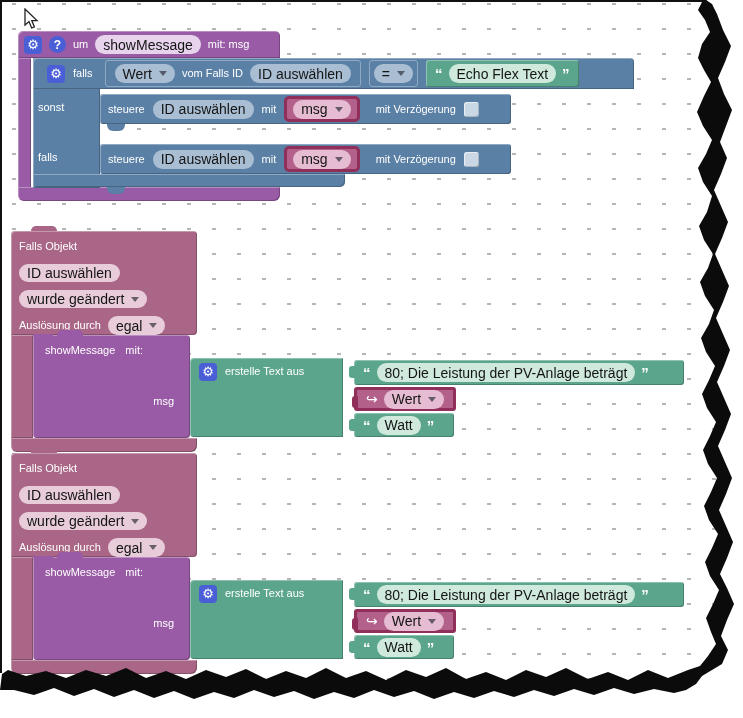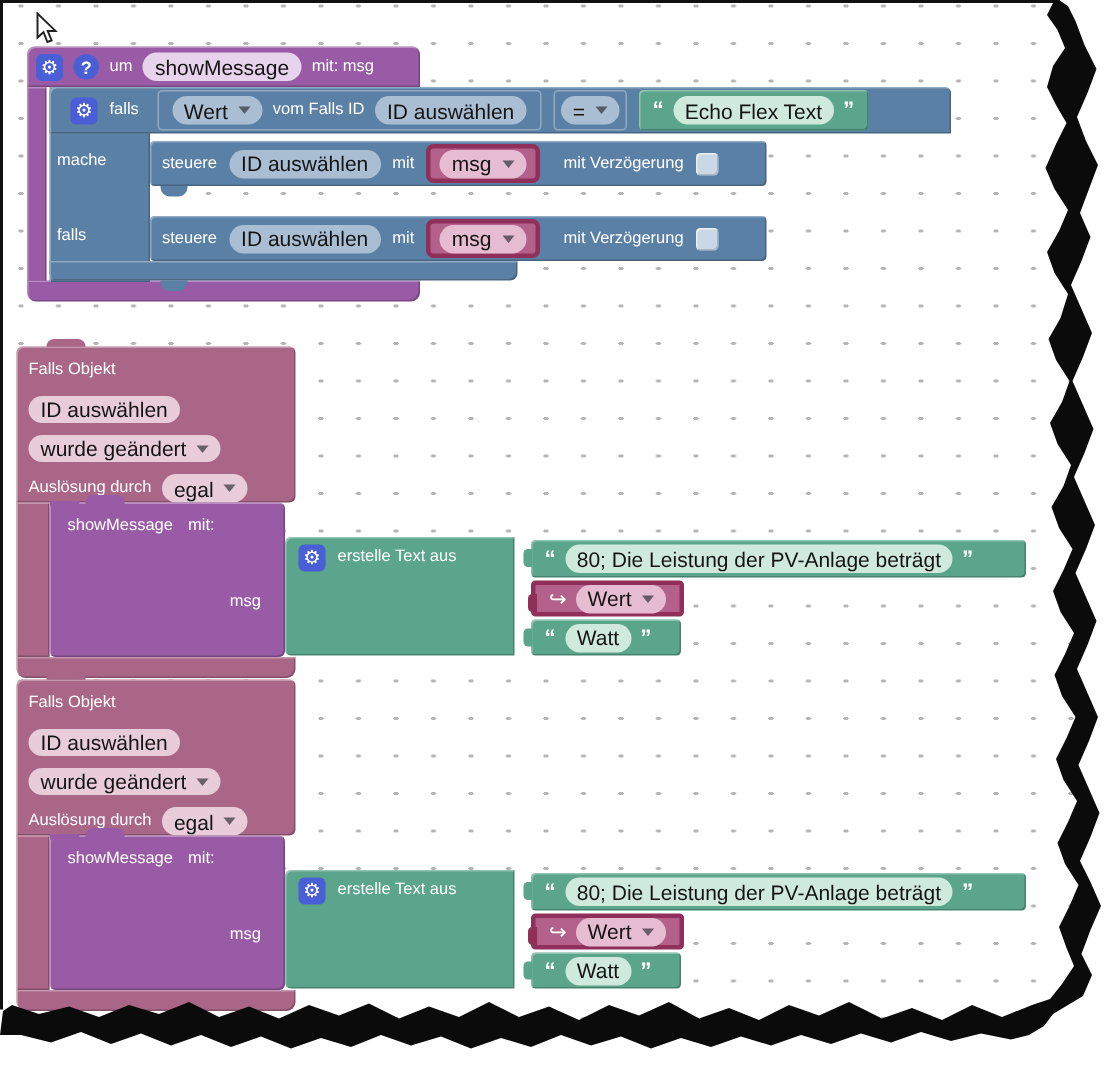--- a/index.html
+++ b/index.html
@@ -122,21 +122,21 @@
               <span class="dd-arrow"></span>
           </span>
         </div>
         <div class="str-block bevel">
           <span class="q">“</span>
           <span class="pill green-pill">Echo Flex Text</span>
           <span class="q">”</span>
         </div>
       </div>
 
-      <div class="abs wlabel" style="left:5px;top:40px;">mache</div>
+      <div class="abs wlabel" style="left:5px;top:40px;">sonst</div>
       <div class="abs blue bevel stmt" style="top:36px;">
         <span class="wlabel">steuere</span>
         <span class="pill blue-pill">ID auswählen</span>
         <span class="wlabel">mit</span>
         <span class="var-block">
           <span class="pill pink-pill">
             <span>msg</span>
               <span class="dd-arrow"></span>
           </span>
         </span>

